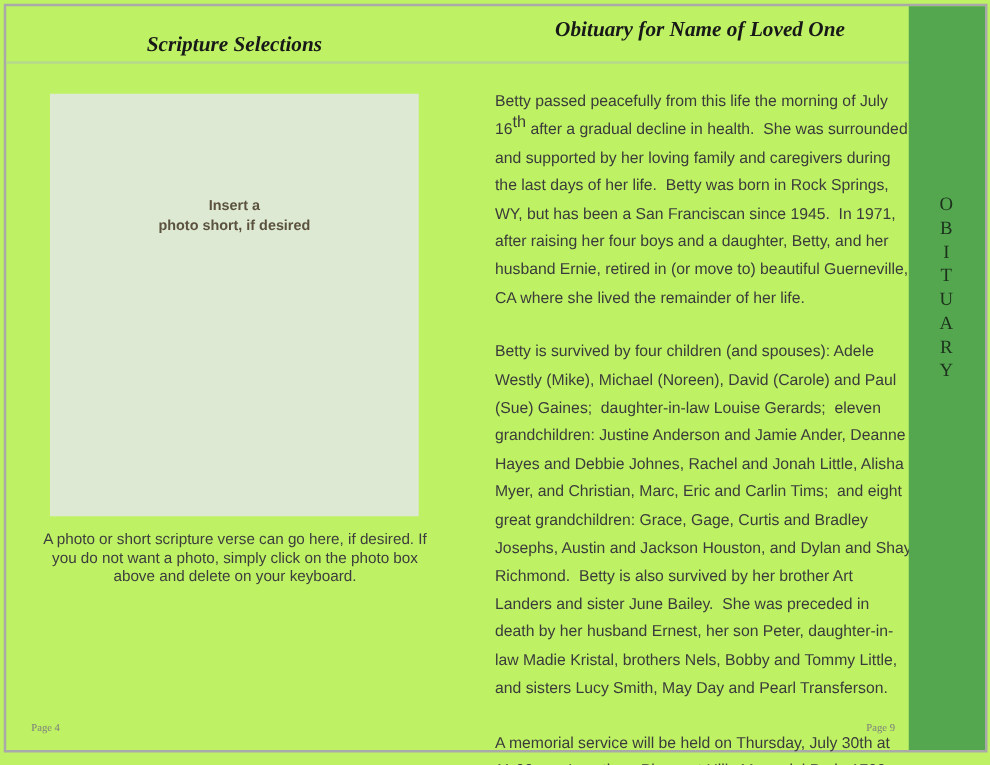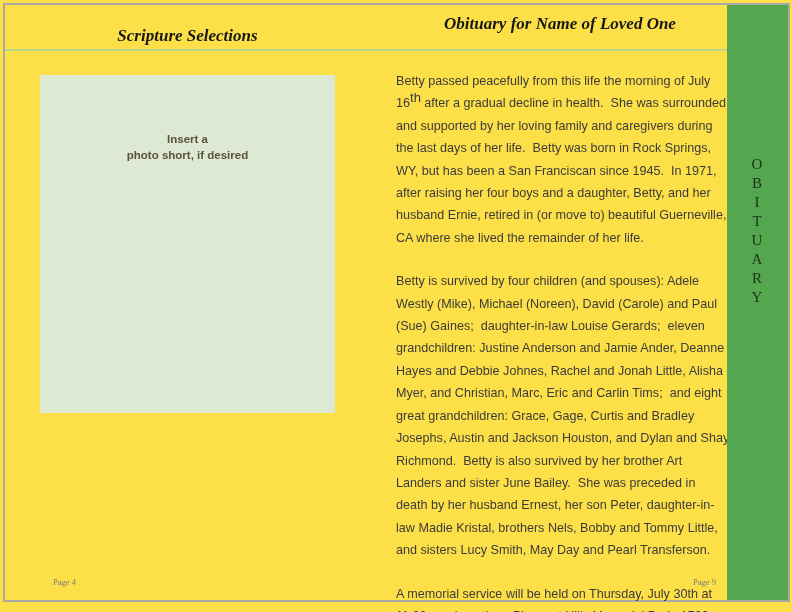--- a/index.html
+++ b/index.html
@@ -1,20 +1,20 @@
 <!DOCTYPE html>
 <html><head>
 <meta charset="utf-8">
 <style>
   html, body { margin: 0; padding: 0; background: #ffffff; }
   .canvas {
     position: relative;
     width: 792px;
     height: 612px;
-    background: #fde047;
+    background: #bef264;
     overflow: hidden;
     font-family: "Liberation Sans", sans-serif;
   }
   .page-border {
     position: absolute;
     left: 3px; top: 3px; right: 2px; bottom: 10px;
     border: 2px solid #a9a9a9;
     box-sizing: border-box;
     pointer-events: none;
   }
@@ -52,21 +52,21 @@
     color: #1c301c;
     letter-spacing: 1px;
   }
   .vertical-letters span { display: block; }
   .photo-box {
     position: absolute;
     left: 40px; top: 75px;
     width: 295px; height: 338px;
     background: #dde9d2;
     box-sizing: border-box;
-    padding-top: 56px;
+    padding-top: 82px;
     text-align: center;
   }
   .photo-box .placeholder-text {
     font-size: 11.5px;
     font-weight: bold;
     line-height: 16px;
     color: #5a523e;
   }
   .left-caption {
     position: absolute;
@@ -87,21 +87,20 @@
     color: #3b3b3b;
     text-align: left;
   }
   .obituary p { margin: 0 0 21px 0; white-space: pre-wrap; }
   .obituary sup { font-size: 13px; line-height: 0; }
   .page-num {
     position: absolute;
     font-family: "Liberation Serif", serif;
     font-size: 8.5px;
     color: #7c7c7c;
-    margin-left: 28px;
   }
   .page-num-left  { left: 25px;  top: 577px; }
   .page-num-right { right: 76px; top: 577px; }
 </style>
 </head>
 <body>
 
 <div class="canvas">
 
   <div class="page-border"></div>
@@ -113,20 +112,21 @@
   <div class="divider-line"></div>
 
   <div class="photo-box">
     <div class="placeholder-text">
       <span>Insert a</span><br>
       <span>photo short, if desired</span>
     </div>
   </div>
 
   <div class="left-caption">
+    <p>A photo or short scripture verse can go here, if desired. If you do not want a photo, simply click on the photo box above and delete on your keyboard.</p>
   </div>
 
   <div class="obituary">
     <p><span>Betty passed peacefully from this life the morning of July 16</span><sup>th</sup><span> after a gradual decline in health.  She was surrounded and supported by her loving family and caregivers during the last days of her life.  Betty was born in Rock Springs, WY, but has been a San Franciscan since 1945.  In 1971, after raising her four boys and a daughter, Betty, and her husband Ernie, retired in (or move to) beautiful Guerneville, CA where she lived the remainder of her life.</span></p>
     <p>Betty is survived by four children (and spouses): Adele Westly (Mike), Michael (Noreen), David (Carole) and Paul (Sue) Gaines;  daughter-in-law Louise Gerards;  eleven grandchildren: Justine Anderson and Jamie Ander, Deanne Hayes and Debbie Johnes, Rachel and Jonah Little, Alisha Myer, and Christian, Marc, Eric and Carlin Tims;  and eight great grandchildren: Grace, Gage, Curtis and Bradley Josephs, Austin and Jackson Houston, and Dylan and Shay Richmond.  Betty is also survived by her brother Art Landers and sister June Bailey.  She was preceded in death by her husband Ernest, her son Peter, daughter-in-law Madie Kristal, brothers Nels, Bobby and Tommy Little, and sisters Lucy Smith, May Day and Pearl Transferson.</p>
     <p>A memorial service will be held on Thursday, July 30th at 11:00am.  Location:  Pleasant Hills Memorial Park, 1700 Pleasant Hills Road, Sebastopol, CA 95472.  In lieu of flowers, donations may be made to (NAME and ADDRESS).</p>
   </div>
 
   <div class="green-bar">
     <div class="vertical-letters">

